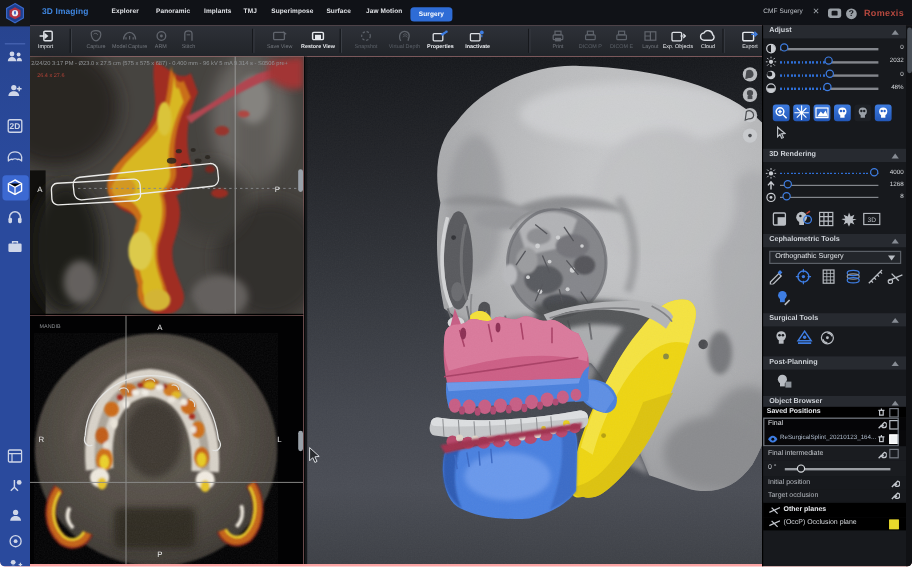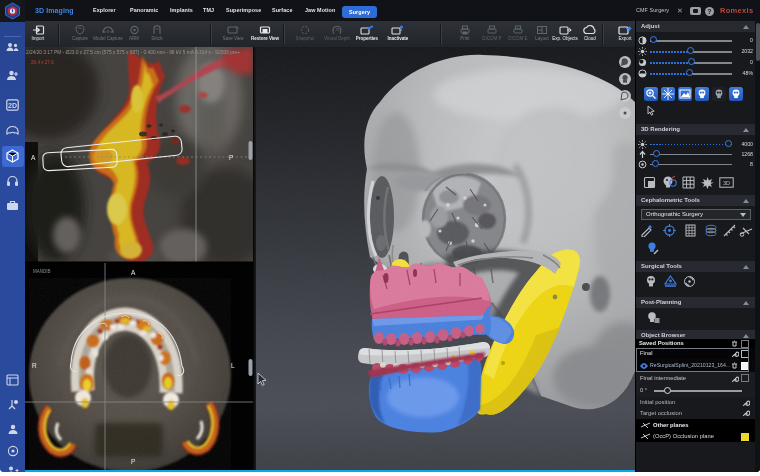--- a/index.html
+++ b/index.html
@@ -1,16 +1,16 @@
 <!DOCTYPE html>
 <html><head><meta charset="utf-8"><style>
 *{margin:0;padding:0;box-sizing:border-box}
 html,body{width:760px;height:476px;background:#fff;font-family:"Liberation Sans",sans-serif;overflow:hidden}
 .a{position:absolute}
-#app{position:absolute;left:0;top:0;width:760px;height:472px;background:#0ea5e9;overflow:hidden;border-radius:0 0 4px 4px}
+#app{position:absolute;left:0;top:0;width:760px;height:472px;background:#fca5a5;overflow:hidden;border-radius:0 0 4px 4px}
 #menubar{left:25px;top:0;width:735px;height:21px;background:#101217}
 .mi{position:absolute;top:0;height:21px;line-height:21px;color:#e2e4e8;font-size:5.4px;font-weight:bold;letter-spacing:.1px}
 #toolbar{left:25px;top:21px;width:610px;height:26px;background:linear-gradient(#2e3138,#212429)}
 .tbi{position:absolute;top:3.5px;width:30px;text-align:center}
 .tbi svg{display:block;margin:0 auto}
 .tbl{font-size:4.5px;color:#73777e;display:block;margin-top:1px;white-space:nowrap}
 .tbl.w{color:#e9ebef}
 .sep{position:absolute;top:3px;width:1px;height:20px;background:#16181c;box-shadow:1px 0 0 #3a3e45}
 #sidebar{left:0;top:0;width:25px;height:472px;background:linear-gradient(180deg,#27438d 0%,#2a4a9d 30%,#2a4a9d 100%)}
 #rpanel{left:635px;top:21px;width:125px;height:451px;background:#17191d;border-left:1px solid #000}

